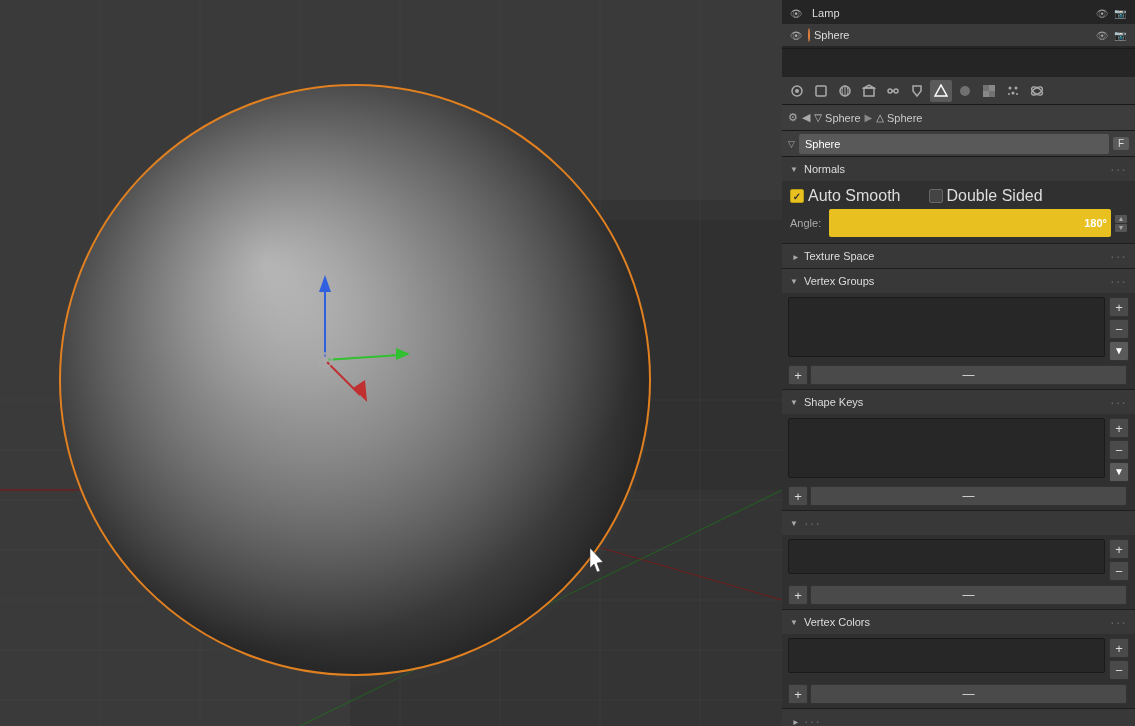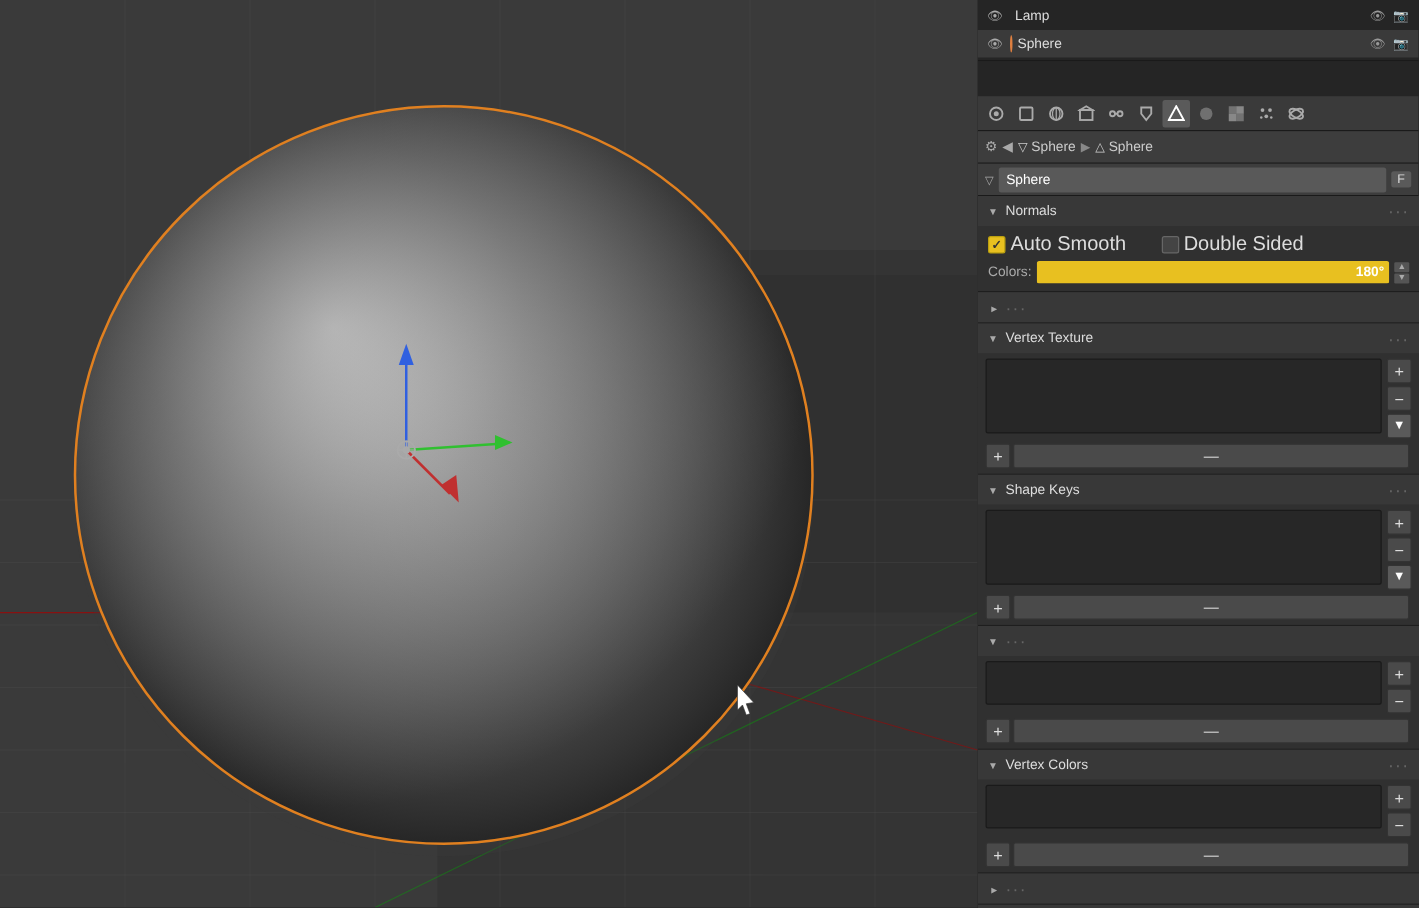--- a/index.html
+++ b/index.html
@@ -307,21 +307,21 @@
     }
 
     .angle-label {
       color: #aaa;
       font-size: 11px;
       width: 35px;
     }
 
     .angle-bar {
       flex: 1;
-      height: 18px;
+      height: 28px;
       background: #595959;
       border-radius: 2px;
       position: relative;
       overflow: hidden;
     }
 
     .angle-fill {
       height: 100%;
       background: #e8c020;
       width: 100%;
@@ -648,44 +648,45 @@
           <label class="checkbox-label">
             <div class="checkbox checked"></div>
             <span class="checkbox-text">Auto Smooth</span>
           </label>
           <label class="checkbox-label" style="margin-left:20px;justify-content:center;">
             <div class="checkbox unchecked"></div>
             <span class="checkbox-text">Double Sided</span>
           </label>
         </div>
         <div class="angle-row">
-          <span class="angle-label">Colors:</span>
+          <span class="angle-label">Angle:</span>
           <div class="angle-bar">
             <div class="angle-fill"></div>
             <span class="angle-value">180°</span>
           </div>
           <div class="angle-arrows">
             <div class="angle-arrow">▲</div>
             <div class="angle-arrow">▼</div>
           </div>
         </div>
       </div>
     </div>
 
     <div class="section">
       <div class="section-header">
         <span class="section-triangle" style="transform:rotate(-90deg);display:inline-block;">▼</span>
+        <span class="section-title">Texture Space</span>
         <span class="section-dots">···</span>
       </div>
     </div>
 
     <div class="section">
       <div class="section-header">
         <span class="section-triangle">▼</span>
-        <span class="section-title">Vertex Texture</span>
+        <span class="section-title">Vertex Groups</span>
         <span class="section-dots">···</span>
       </div>
       <div class="list-section-body">
         <div class="list-area">
           <div class="list-box"></div>
           <div class="list-buttons">
             <div class="list-btn">+</div>
             <div class="list-btn">−</div>
             <div class="list-btn special">▼</div>
           </div>

